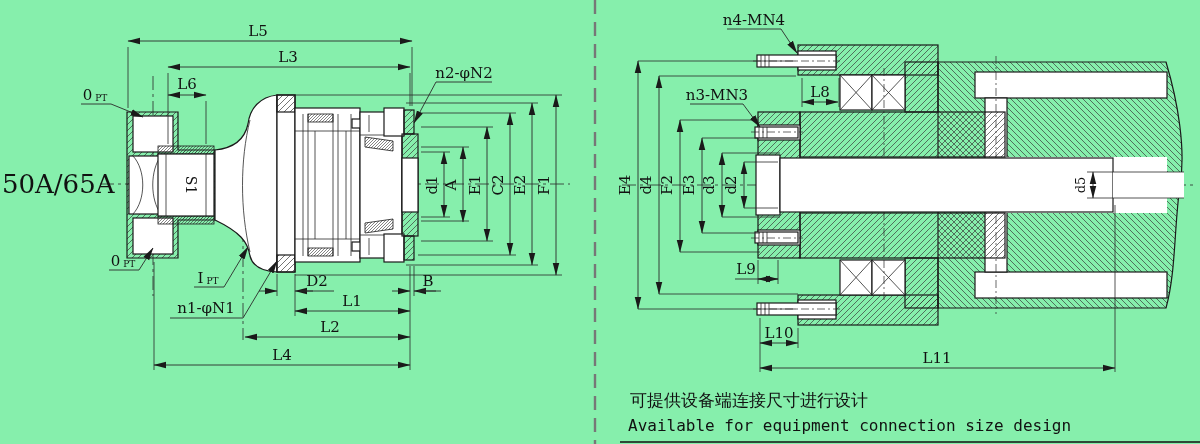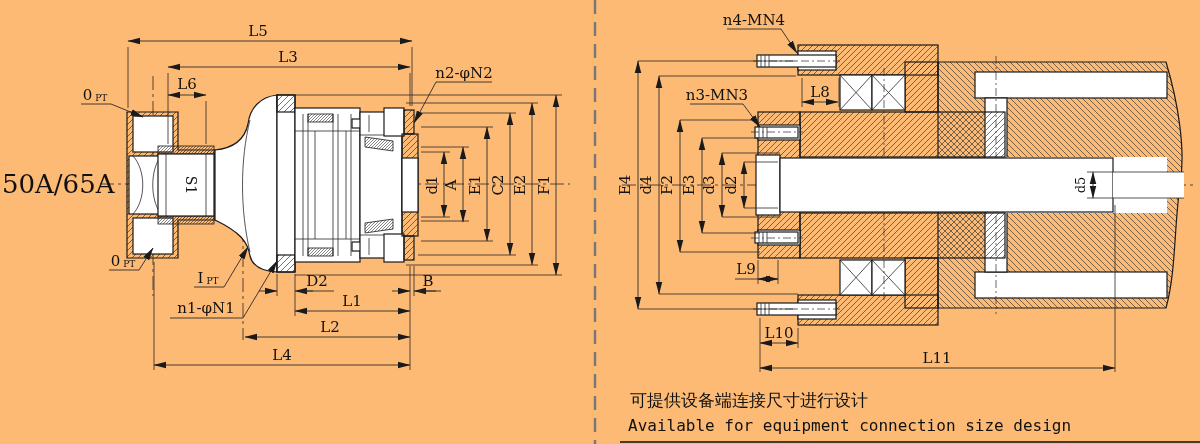--- a/index.html
+++ b/index.html
@@ -1,16 +1,16 @@
 <!DOCTYPE html>
 <html><head>
 <meta charset="utf-8">
 <style>
   html,body{margin:0;padding:0;background:#fff;}
-  #stage{position:relative;width:1200px;height:444px;background:#fdba74;overflow:hidden;
+  #stage{position:relative;width:1200px;height:444px;background:#86efac;overflow:hidden;
          font-family:"DejaVu Serif", serif;}
   svg{display:block;}
   .h1{fill:url(#hp1);stroke:#1a1a1a;stroke-width:1.2;}
   .h2{fill:url(#hp2);stroke:#1a1a1a;stroke-width:1.2;}
   .hd{fill:url(#hpd);stroke:#1a1a1a;stroke-width:0.8;}
   .wh{fill:#ffffff;stroke:#1a1a1a;stroke-width:1.2;}
   .whn{fill:#ffffff;stroke:none;}
   .thin{stroke:#2a2a2a;stroke-width:0.8;fill:none;}
   .dim{stroke:#2a2a2a;stroke-width:0.9;fill:none;}
   .cl{stroke:#2a2a2a;stroke-width:0.8;stroke-dasharray:14 4 3 4;fill:none;}

